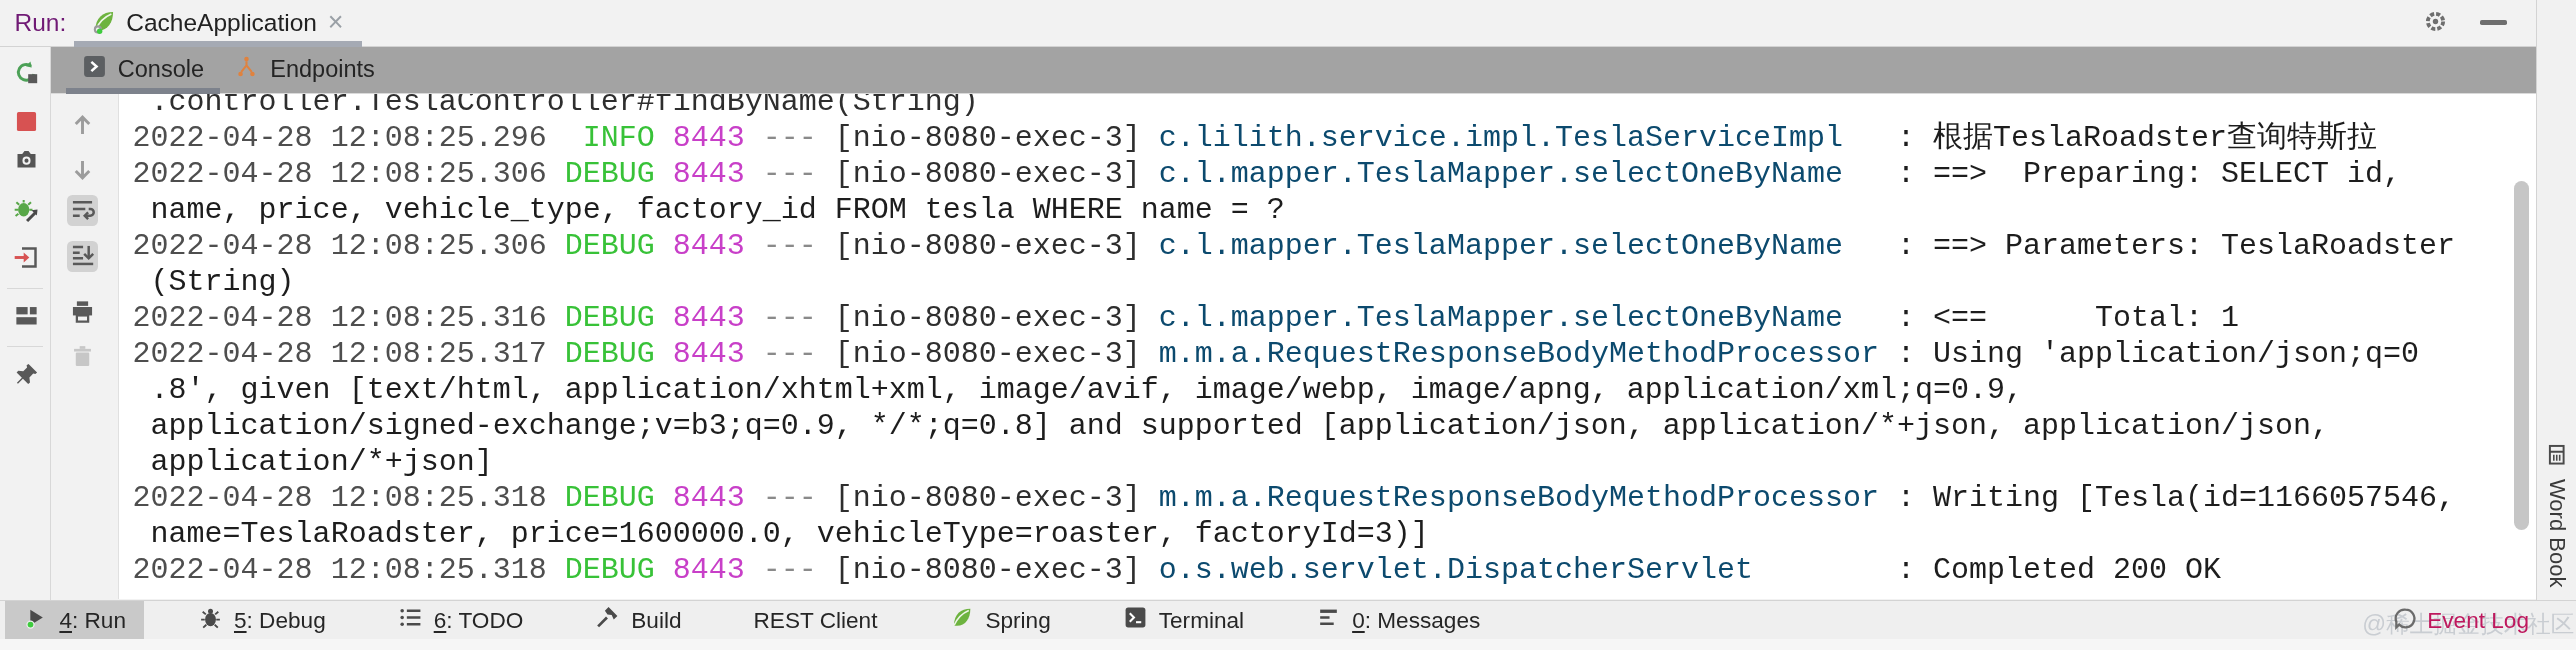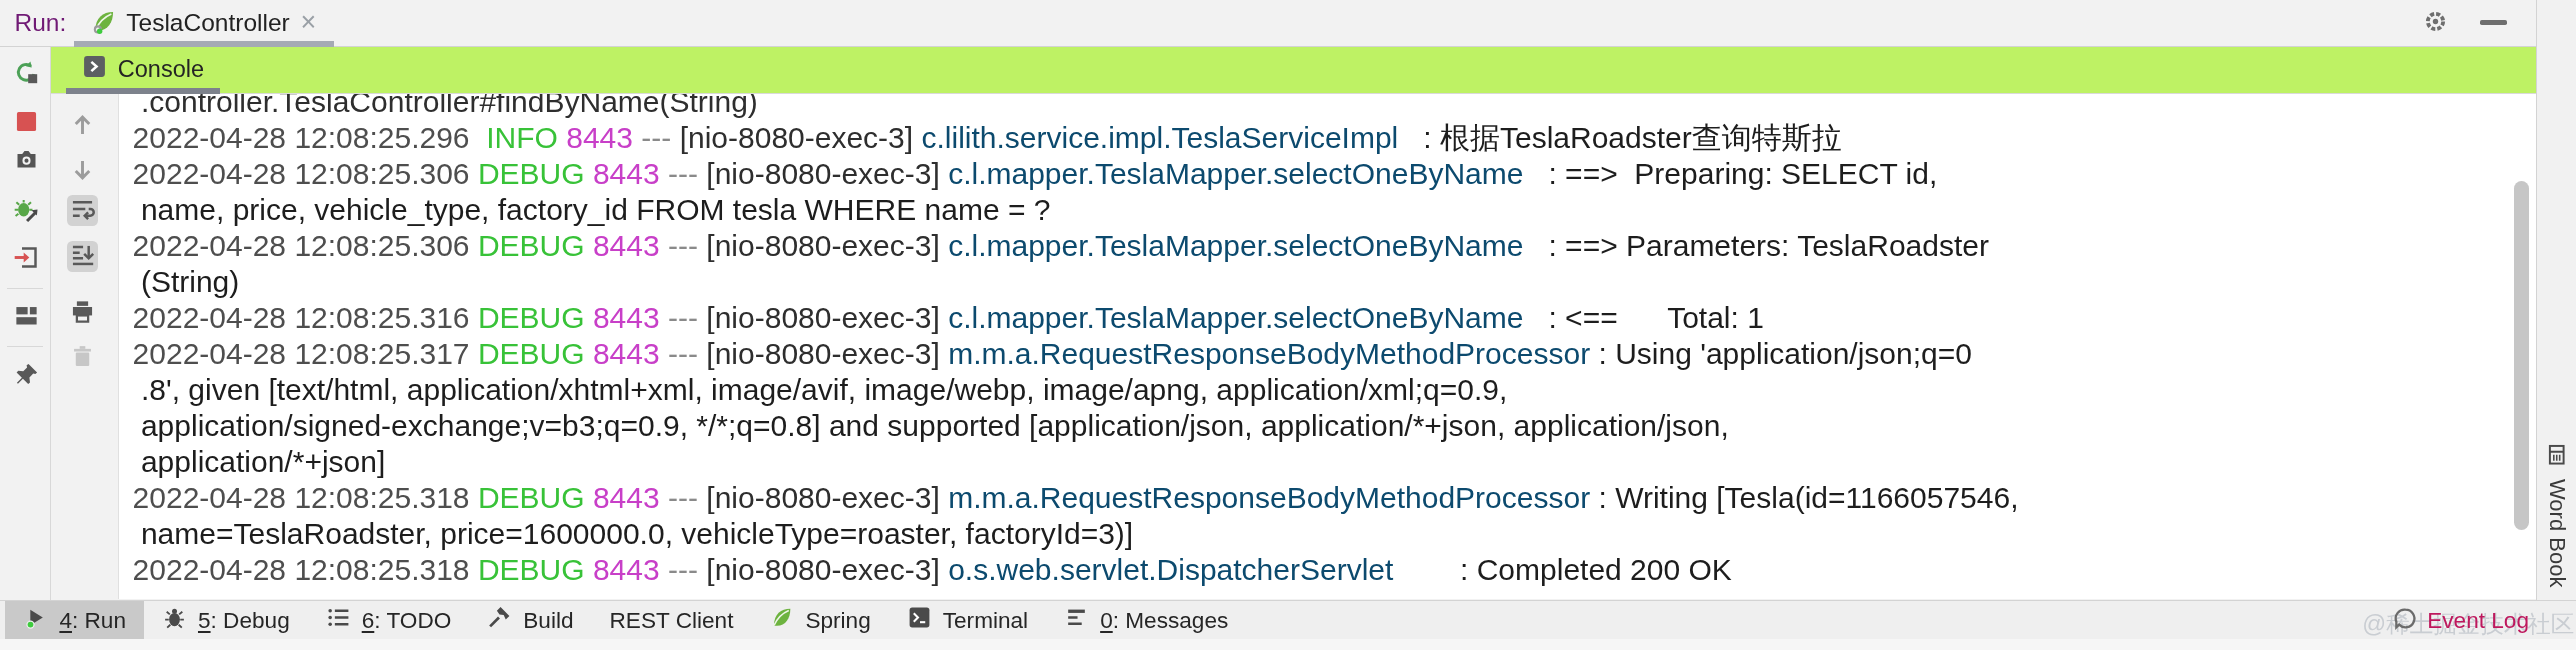--- a/index.html
+++ b/index.html
@@ -29,57 +29,57 @@
           border-right:1.8px solid #d8d8d8; background:#f2f2f2; }
   .tb-btn { position:absolute; left:11px; width:31px; height:31px; display:flex;
             align-items:center; justify-content:center; border-radius:5.4px; }
   .tb-btn svg { width:27px; height:27px; }
   .tb-btn.toggled { background:#d2d2d2; }
   .tb-divider { position:absolute; left:7.2px; width:36px; height:0;
                 border-top:1.8px solid #d8d8d8; }
 
   
   .tabs-row { position:absolute; left:51px; top:47px; width:2485px; height:47px;
-              border-bottom:1.8px solid #dadada; background:#bef264; }
+              border-bottom:1.8px solid #dadada; background:#a3a3a3; }
   .view-tab { position:absolute; top:0; height:45px; display:flex; align-items:center;
               gap:11px; padding:0 16.3px; font-size:23.5px; color:#242424; }
   .view-tab .underline { position:absolute; left:0; right:0; bottom:-1.8px; height:6.3px;
                          background:#7d828c; display:none; }
   .view-tab.active .underline { display:block; }
   .view-tab svg { width:25px; height:25px; }
 
   
   .col2 { position:absolute; left:51px; top:94px; width:67px; height:505px;
           background:#f2f2f2; }
   .col2 .tb-btn { left:16.3px; }
 
   
   .console { position:absolute; left:118px; top:94px; width:2418px; height:505px;
              background:#ffffff; overflow:hidden; border-left:1.8px solid #e0e0e0; }
   .log { position:absolute; left:13.6px; top:-10px; white-space:pre;
-         font-family:Liberation Sans, sans-serif;
+         font-family:Liberation Mono, monospace;
          font-size:30px; line-height:36px; }
   .c-ts{color:#4e4e4e} .c-lvl{color:#38c238;} .c-pid{color:#c83fc8}
   .c-dim{color:#8a8a8a} .c-plain{color:#2e2e2e} .c-logger{color:#0c4a6e}
   .c-msg{color:#1d1d1d}
   .scroll-thumb { position:absolute; left:2514px; top:181px; width:15.4px; height:349px;
                   background:#c6c6c6; border-radius:8.2px; }
 
   
   .wordbook { position:absolute; left:2536px; top:0; width:40px; height:600px;
               background:#f1f1f1; border-left:1.8px solid #d3d3d3; }
   .wordbook-inner { position:absolute; bottom:12.7px; left:0; width:40px; display:flex;
                     flex-direction:column; align-items:center; gap:9px; }
   .wordbook-inner svg { width:23.5px; height:23.5px; transform:rotate(90deg); }
   .wordbook-label { writing-mode:vertical-rl; font-size:22px; color:#3a3a3a; }
 
   
   .statusbar { position:absolute; left:0; top:600px; width:2576px; height:40px;
                background:#efefef; border-top:1.8px solid #d3d3d3; display:flex;
-               align-items:stretch; padding-left:5.4px; }
+               align-items:stretch; padding-left:5.4px;gap:36px; }
   .sb-item { display:flex; align-items:center; gap:11px; padding:0 18px;
              font-size:22.6px; color:#262626; white-space:nowrap; }
   .sb-item.active { background:#c9c9c9; }
   .sb-item svg { width:25px; height:25px; }
   .sb-item u { text-decoration:underline; text-underline-offset:2.7px; }
   .eventlog { position:absolute; right:47px; top:0; height:40px; display:flex;
               align-items:center; gap:9px; font-size:22.6px; color:#be185d; z-index:2; }
   .eventlog svg { width:25px; height:25px; }
   .watermark { position:absolute; right:1.8px; top:7.2px; font-size:23.5px; color:#c9cdd2;
                z-index:1; white-space:nowrap; }
@@ -96,21 +96,21 @@
     <div class="run-tab">
       <span>
         <svg width="27" height="27" viewBox="0 0 24 24">
           <path d="M20.5 3.5C11.5 3.5 4.8 8.5 4.8 19.7 15 21.5 20.5 13.5 20.5 3.5z" fill="#6db33f"></path>
           <path d="M4.8 19.7C8 12.5 13 7.8 19 5.3" stroke="#eef6e8" stroke-width="1.5" fill="none"></path>
           <circle cx="7" cy="19" r="3.6" fill="#9a9a9a"></circle>
           <circle cx="7" cy="19" r="1.7" fill="#f2f2f2"></circle>
           <circle cx="8.6" cy="20.7" r="2.4" fill="#3ecb3e"></circle>
         </svg>
       </span>
-      <span class="run-tab-title">TeslaController</span>
+      <span class="run-tab-title">CacheApplication</span>
       <span class="tab-close">×</span>
       <div class="underline"></div>
     </div>
     <div class="hdr-right">
       <span>
         <svg width="27" height="27" viewBox="0 0 24 24">
           <circle cx="12" cy="12" r="6.8" fill="none" stroke="#6e6e6e" stroke-width="3.4" stroke-dasharray="3.6 1.8"></circle>
           <circle cx="12" cy="12" r="2.4" fill="#6e6e6e"></circle>
         </svg>
       </span>
@@ -170,20 +170,29 @@
     </div>
 
   <div class="tabs-row" id="view-tabs">
       <div class="view-tab active" style="left: 14.5px;">
         <span><svg viewBox="0 0 24 24">
             <rect x="2" y="2" width="20" height="20" rx="3" fill="#5c5f62"></rect>
             <path d="M9 7.5l5 4.5-5 4.5" stroke="#ffffff" stroke-width="2.4" fill="none"></path>
           </svg></span>
         <span>Console</span>
         <div class="underline"></div>
+      </div>
+      <div class="view-tab" style="left: 167px;">
+        <span><svg viewBox="0 0 24 24">
+            <circle cx="12" cy="4.8" r="2.2" fill="#e0823e"></circle>
+            <path d="M12 7v4M12 11L7 17.2M12 11l5 6.2" stroke="#e0823e" stroke-width="2" fill="none"></path>
+            <circle cx="6.3" cy="19.2" r="2.2" fill="#e0823e"></circle>
+            <circle cx="17.7" cy="19.2" r="2.2" fill="#e0823e"></circle>
+          </svg></span>
+        <span>Endpoints</span>
       </div>
     </div>
 
   <div class="col2" id="console-toolbar">
       <div class="tb-btn" style="top: 16.3px;">
         <span><svg viewBox="0 0 24 24">
             <path d="M12 20.5V5.5M6 11.5L12 5.5l6 6" fill="none" stroke="#9c9c9c" stroke-width="2.6"></path>
           </svg></span>
       </div>
       <div class="tb-btn" style="top: 62px;">

